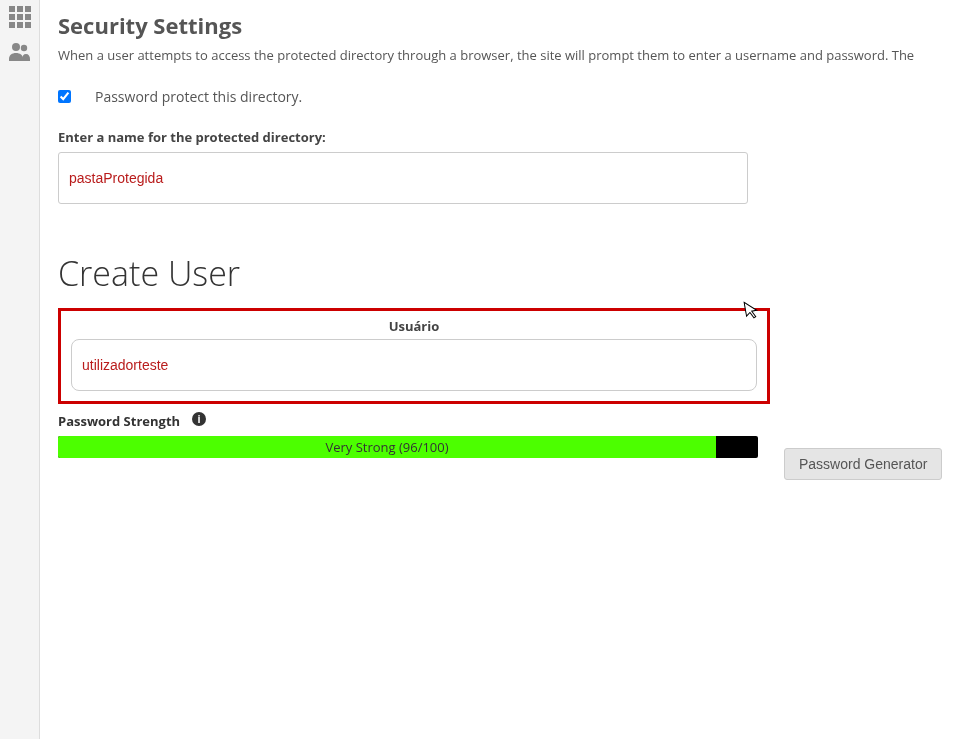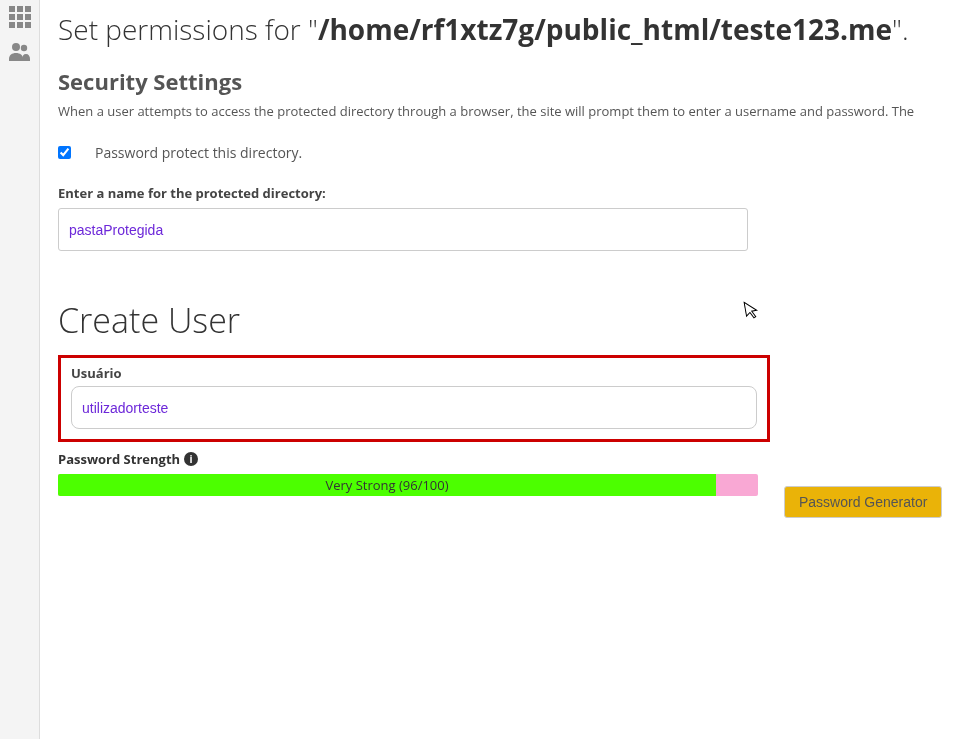--- a/index.html
+++ b/index.html
@@ -62,57 +62,57 @@
   .checkbox-row input[type=checkbox] { width: 13px; height: 13px; }
   label.field-label {
     font-size: 13px;
     font-weight: 700;
     color: #444;
     display: block;
     margin-bottom: 6px;
   }
   input.text-input {
     width: 690px;
-    height: 43px;
+    height: 52px;
     border: 1px solid #ccc;
     border-radius: 3px;
     padding: 0 10px;
     font-size: 14px;
-    color: #6d28d9;
+    color: #b91c1c;
   }
   .btn {
     display: inline-block;
     padding: 7px 14px;
     border: 1px solid #2a6496;
     background: #337ab7;
     color: #fff;
     font-size: 14px;
     border-radius: 3px;
     cursor: pointer;
     margin-top: 14px;
   }
   .btn.secondary {
-    background: #eab308;
+    background: #e5e5e5;
     border: 1px solid #ccc;
     color: #555;
   }
   h2.create-user {
     font-size: 34px;
     font-weight: 300;
     color: #333;
     margin-top: 46px;
     margin-bottom: 12px;
   }
   .highlight-box {
     border: 3px solid #cc0000;
     padding: 6px 10px 10px 10px;
     width: 712px;
     margin-bottom: 8px;
   }
-  .highlight-box label.field-label { margin-bottom: 4px; font-weight:700; }
+  .highlight-box label.field-label { margin-bottom: 4px; font-weight:700;text-align:center; }
   .highlight-box input.text-input { width: 100%; border-radius: 8px; }
   .pw-wrap { position: relative; }
   .pw-wrap .key-icon {
     position: absolute;
     right: 8px;
     top: 50%;
     transform: translateY(-50%);
     font-size: 18px;
     cursor: pointer;
   }
@@ -122,28 +122,27 @@
     gap: 26px;
     width: 920px;
     margin-top: 6px;
   }
   .strength-col { flex: 0 0 700px; }
   .strength-label {
     font-size: 13px;
     font-weight: 700;
     color: #333;
     display: flex;
-    align-items: center;
-    gap: 4px;
+    gap: 12px;
     margin-bottom: 6px;
   }
   .strength-bar-bg {
     width: 700px;
     height: 22px;
-    background: #f9a8d4;
+    background: #000000;
     border-radius: 2px;
     overflow: hidden;
     position: relative;
   }
   .strength-bar-fill {
     background: #4cff00;
     height: 100%;
     width: 94%;
     display: flex;
     align-items: center;
@@ -193,23 +192,20 @@
           <circle cx="7" cy="6" r="4"></circle>
           <circle cx="15" cy="7" r="3.2"></circle>
           <path d="M0 18c0-4 3-6 7-6s7 2 7 6v2H0z"></path>
           <path d="M13 18c0-3 1.5-5 4-5s4 2 4 5v2h-8z"></path>
         </g>
       </svg>
   </div>
 </div>
 
 <div class="main">
-  <h1 class="page-title">
-    <span>Set permissions for "</span><strong>/home/rf1xtz7g/public_html/teste123.me</strong><span>".</span>
-  </h1>
 
   <h2 class="section-title">Security Settings</h2>
   <p class="desc">When a user attempts to access the protected directory through a browser, the site will prompt them to enter a username and password. The</p>
 
   <div class="checkbox-row">
     <input type="checkbox" checked="" style="">
     <span>Password protect this directory.</span>
   </div>
 
   <label class="field-label">Enter a name for the protected directory:</label>

